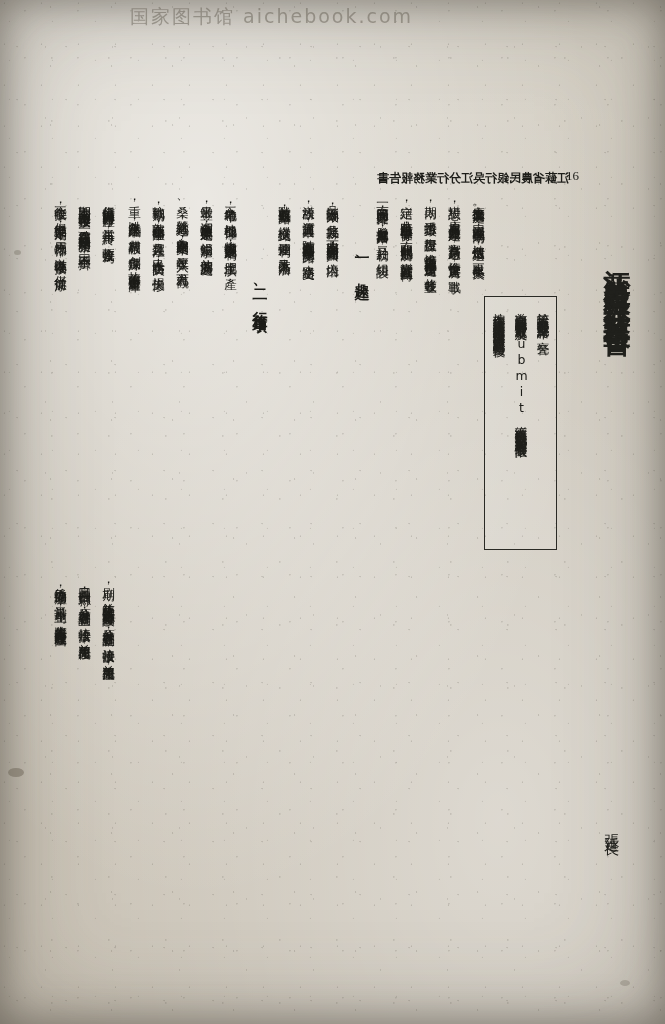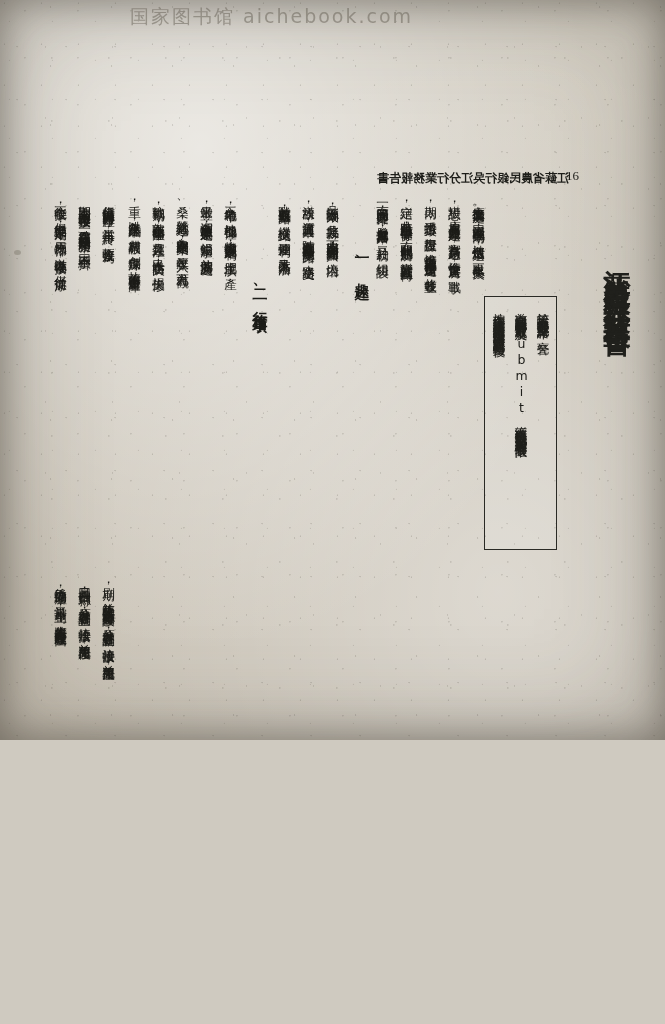--- a/index.html
+++ b/index.html
@@ -9,21 +9,21 @@
   body {
     width: 665px;
     height: 1024px;
     background: #cfcac0;
     font-family: "DejaVu Sans", sans-serif;
     overflow: hidden;
   }
   .page {
     position: relative;
     width: 665px;
-    height: 740px;
+    height: 1024px;
     background:
       radial-gradient(ellipse at 30% 20%, rgba(255,255,255,0.55), rgba(255,255,255,0) 60%),
       radial-gradient(ellipse at 75% 80%, rgba(255,255,255,0.35), rgba(255,255,255,0) 65%),
       linear-gradient(180deg, #d6d1c6 0%, #cec8bc 40%, #c9c2b5 100%);
     overflow: hidden;
   }
   
   .grain {
     position: absolute;
     inset: 0;

